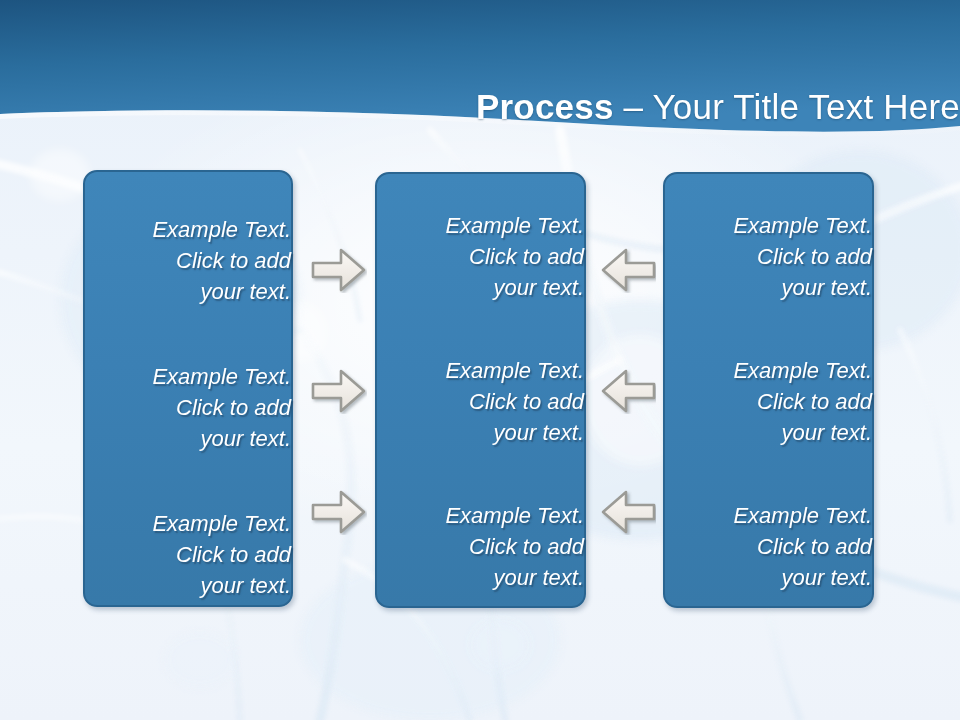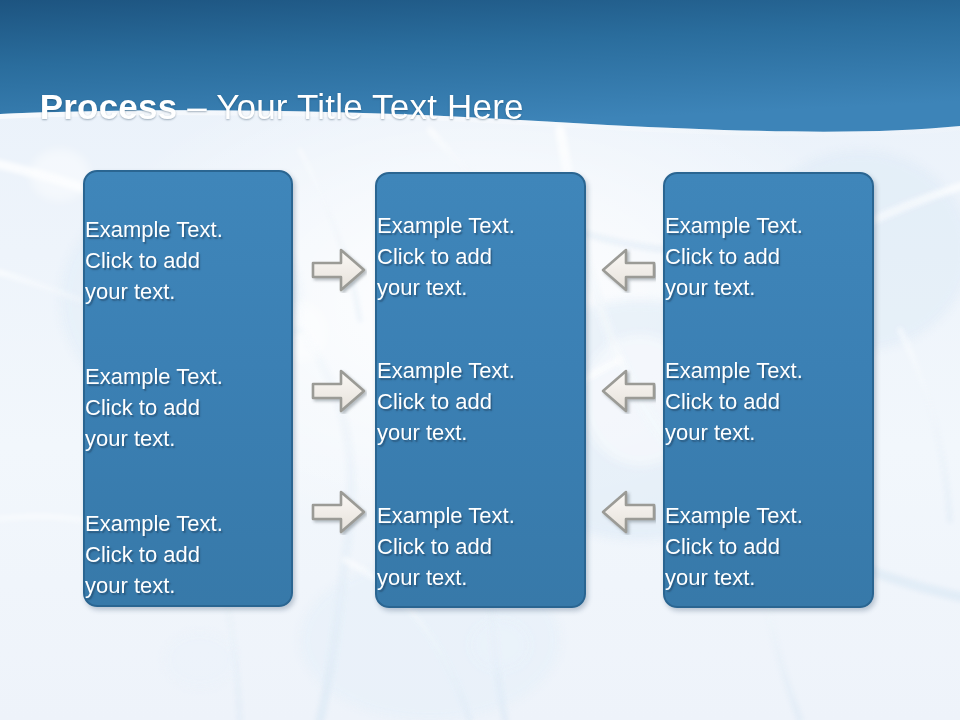--- a/index.html
+++ b/index.html
@@ -35,21 +35,21 @@
   .header-band {
     position: absolute;
     left: 0; top: 0;
     width: 960px;
     height: 140px;
   }
   .header-title {
     position: absolute;
     left: 0; top: 44px;
     width: 960px;
-    text-align: left;
+    text-align: right;
     color: #ffffff;
     font-size: 35px;
     letter-spacing: 0.2px;
     line-height: 42px;
     white-space: pre;
     text-shadow: 0 1px 2px rgba(8,40,66,0.35);
   }
   .header-title .strong { font-weight: bold; }
   .header-title .light  { font-weight: normal; }
 
@@ -65,22 +65,23 @@
     flex-direction: column;
     justify-content: flex-start;
     align-items: center;
   }
   #box-1 { left: 83px;  top: 170px; width: 210px; height: 437px; }
   #box-2 { left: 375px; top: 172px; width: 211px; height: 436px; }
   #box-3 { left: 663px; top: 172px; width: 211px; height: 436px; }
 
   .ptext {
     width: 100%;
-    text-align: left;
+    text-align: right;
     color: #ffffff;
+    font-style: italic;
     font-size: 22px;
     line-height: 31px;
     white-space: pre-line;
     text-shadow: 1.5px 1.5px 1.5px rgba(30,60,90,0.55);
   }
   #box-1 .ptext:nth-of-type(1) { margin-top: 42px; }
   #box-1 .ptext:nth-of-type(2) { margin-top: 54px; }
   #box-1 .ptext:nth-of-type(3) { margin-top: 54px; }
   #box-2 .ptext:nth-of-type(1) { margin-top: 36px; }
   #box-2 .ptext:nth-of-type(2) { margin-top: 52px; }

